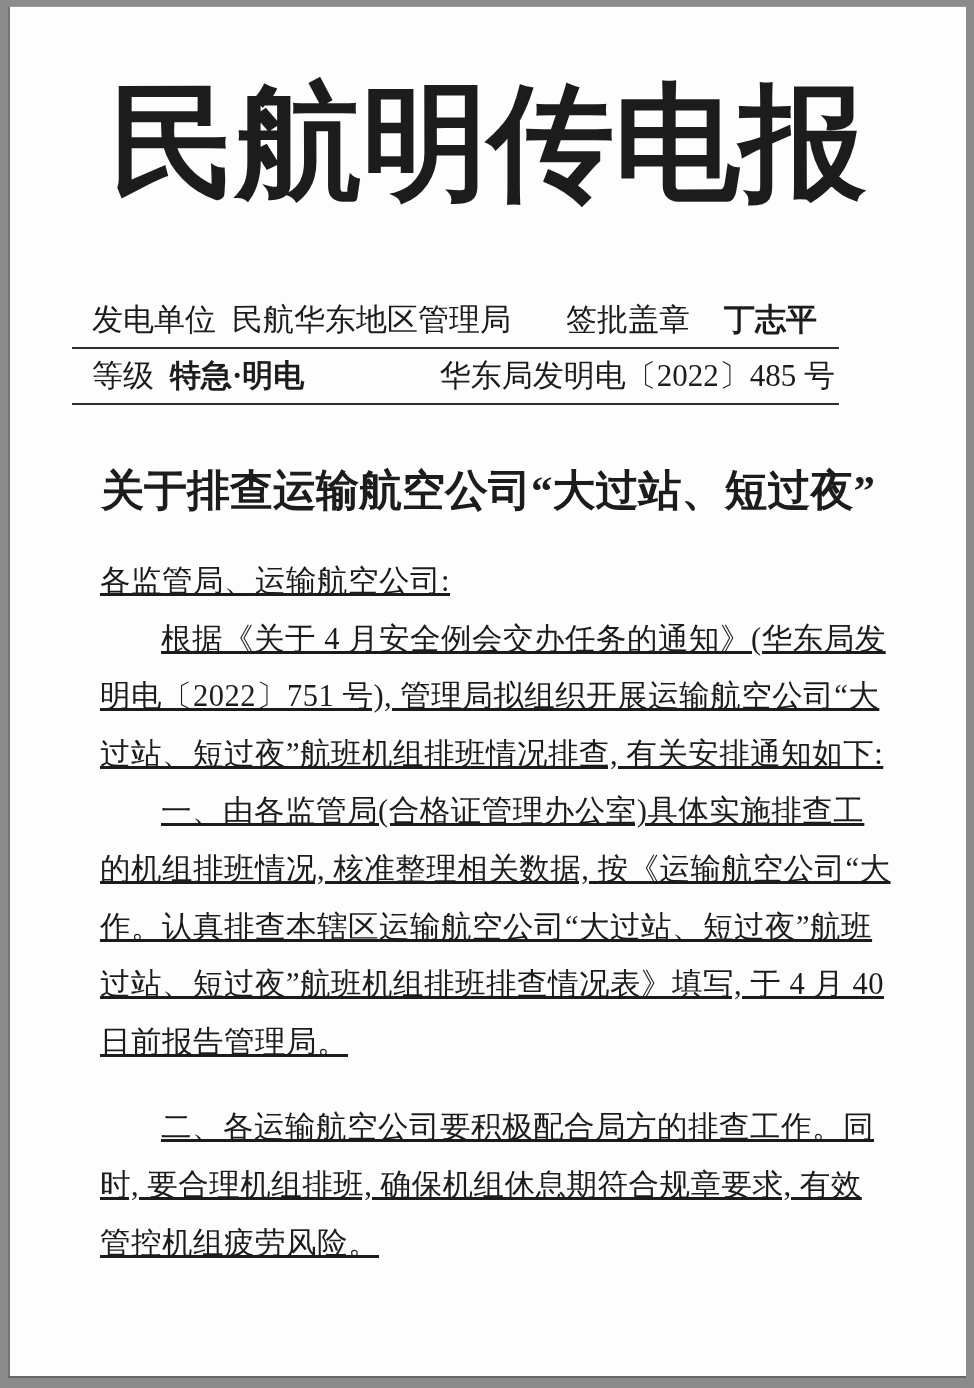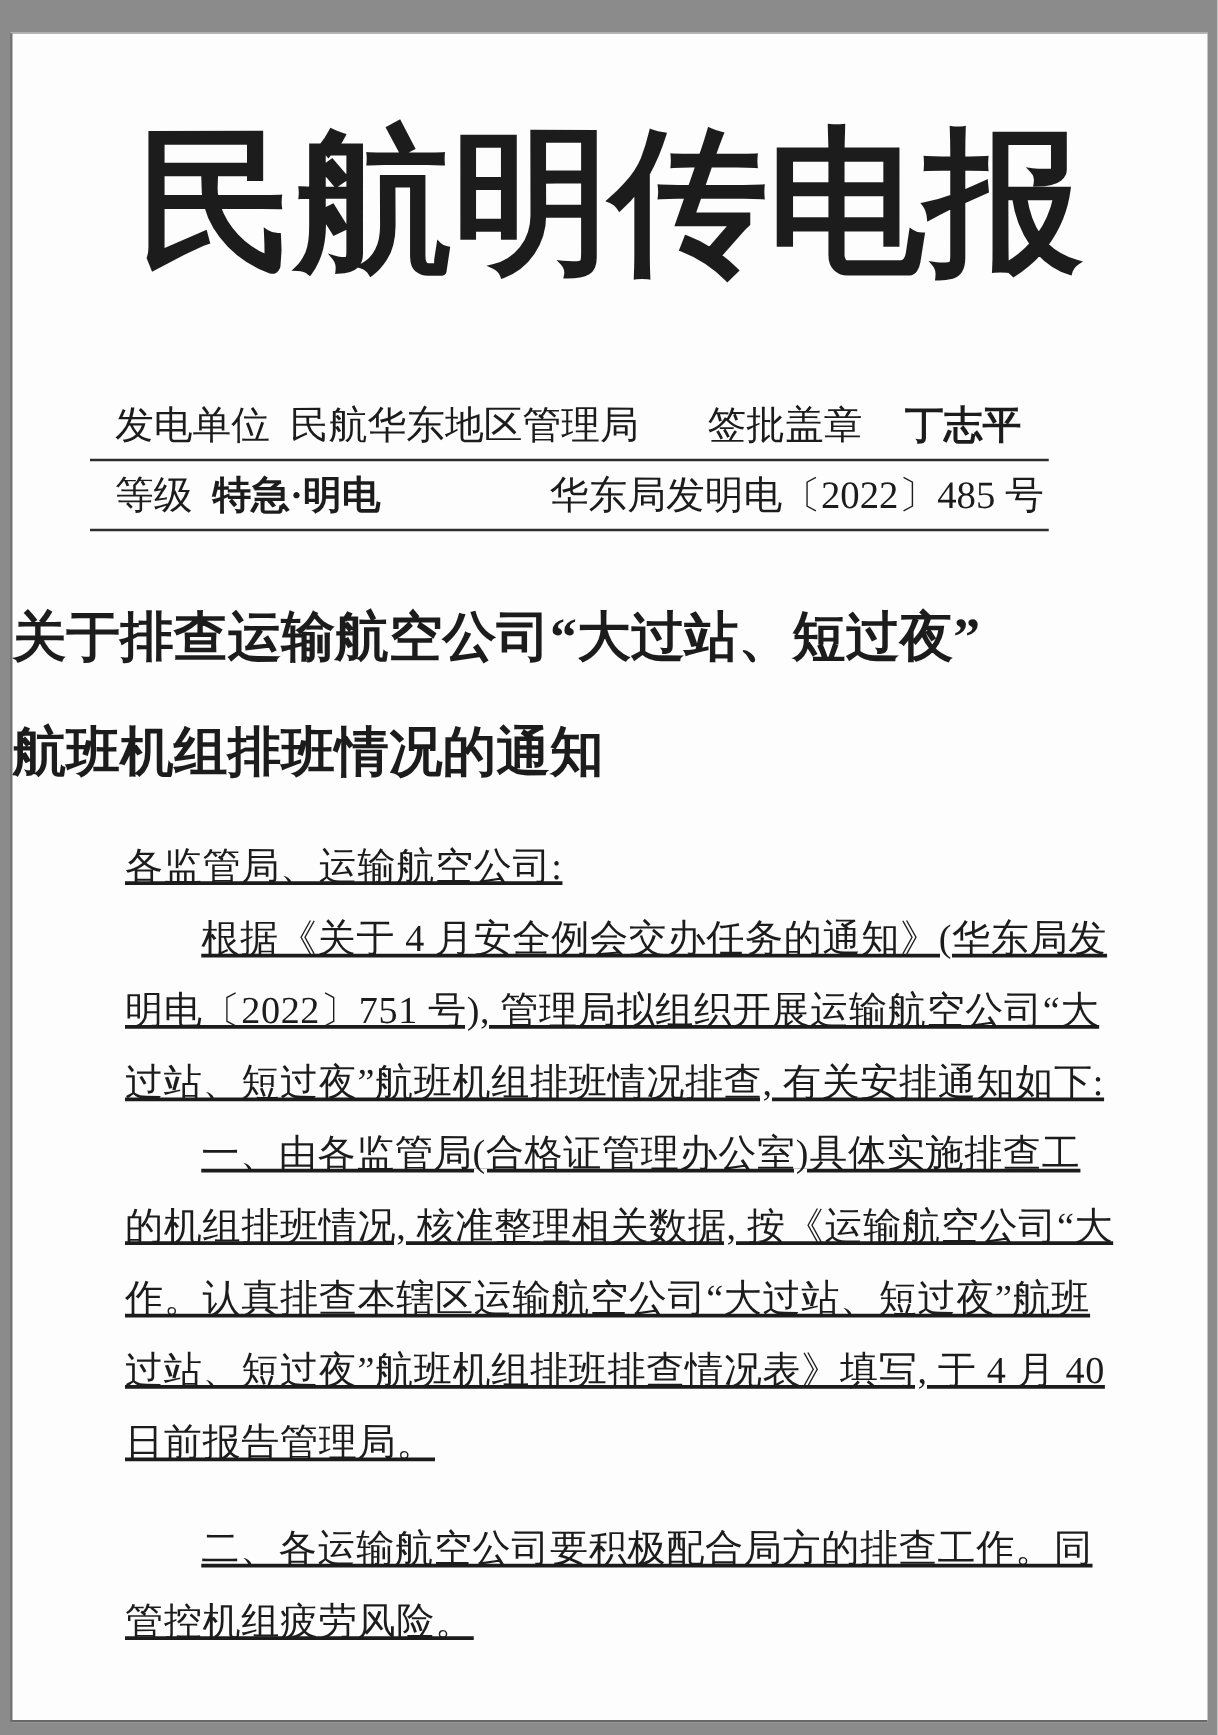--- a/index.html
+++ b/index.html
@@ -11,21 +11,20 @@
     -webkit-font-smoothing:antialiased;
   }
   .page{
     position:absolute;left:8px;top:6px;right:8px;bottom:10px;
     background:#fdfdfd;
     border-left:2px solid #747474;
     border-bottom:2px solid #686868;
     border-top:1px solid #9c9c9c;
     box-sizing:border-box;
     overflow:hidden;
-    margin-top:20px;
   }
   .masthead{
     margin-top:52px;
     text-align:center;
     font-size:126px;
     font-weight:700;
     line-height:1.35;
     letter-spacing:0px;
     white-space:nowrap;
   }
@@ -45,20 +44,21 @@
   }
   .meta-left{display:flex;align-items:center;}
   .meta-left .label{margin-right:16px;}
   .meta-right{margin-left:auto;display:flex;align-items:baseline;}
   .meta-row.row1 .meta-right{margin-right:22px;}
   .meta-row.row2 .meta-right{margin-right:4px;}
   .meta-right .label{margin-right:34px;}
   .bold{font-weight:700;}
   .doc-title{
     margin-top:40px;
+    text-align:center;
     font-size:43px;
     font-weight:700;
     line-height:92px;
     white-space:nowrap;
   }
   .body-text{
     margin:16px 70px 0 90px;
     font-size:30.5px;
     line-height:57.6px;
   }
@@ -94,30 +94,30 @@
         <span class="value bold">特急·明电</span>
       </div>
       <div class="meta-right">
         <span class="value">华东局发明电〔2022〕485 号</span>
       </div>
     </div>
   </div>
 
   <div class="doc-title">
     <div>关于排查运输航空公司“大过站、短过夜”</div>
-    <div>航班机组排班情况的通知</div>
   </div>
 
   <div class="body-text">
       <div class="body-line">各监管局、运输航空公司:</div>
       <div class="body-line indent">根据《关于 4 月安全例会交办任务的通知》(华东局发</div>
       <div class="body-line">明电〔2022〕751 号), 管理局拟组织开展运输航空公司“大</div>
       <div class="body-line">过站、短过夜”航班机组排班情况排查, 有关安排通知如下:</div>
       <div class="body-line indent">一、由各监管局(合格证管理办公室)具体实施排查工</div>
       <div class="body-line">的机组排班情况, 核准整理相关数据, 按《运输航空公司“大</div>
       <div class="body-line">作。认真排查本辖区运输航空公司“大过站、短过夜”航班</div>
       <div class="body-line">过站、短过夜”航班机组排班排查情况表》填写, 于 4 月 40</div>
       <div class="body-line">日前报告管理局。</div>
       <div class="body-line indent gap">二、各运输航空公司要积极配合局方的排查工作。同</div>
+      <div class="body-line">时, 要合理机组排班, 确保机组休息期符合规章要求, 有效</div>
       <div class="body-line">管控机组疲劳风险。</div>
     </div>
 
 </div>
 
 </body></html>

